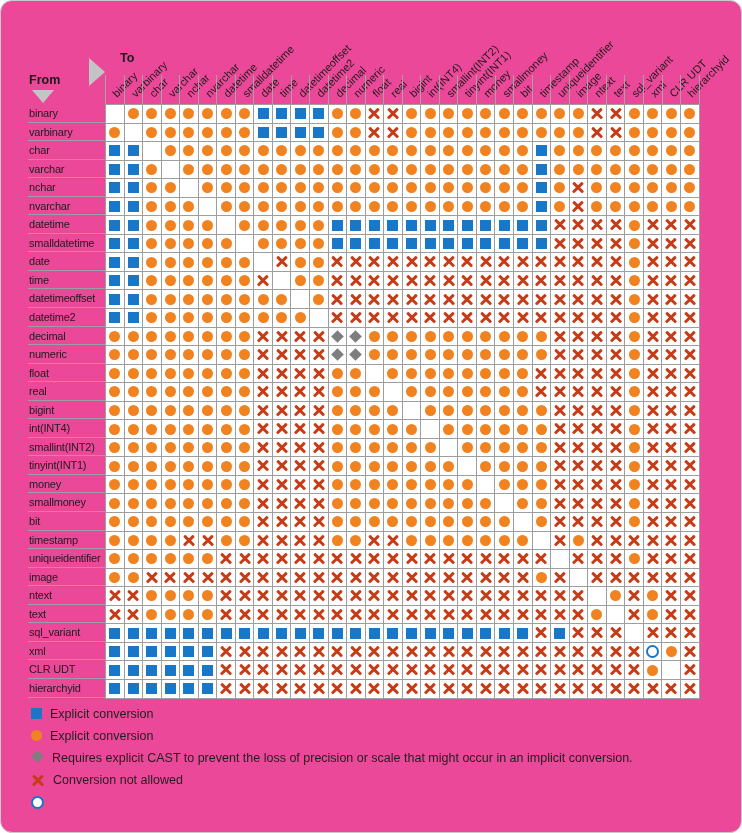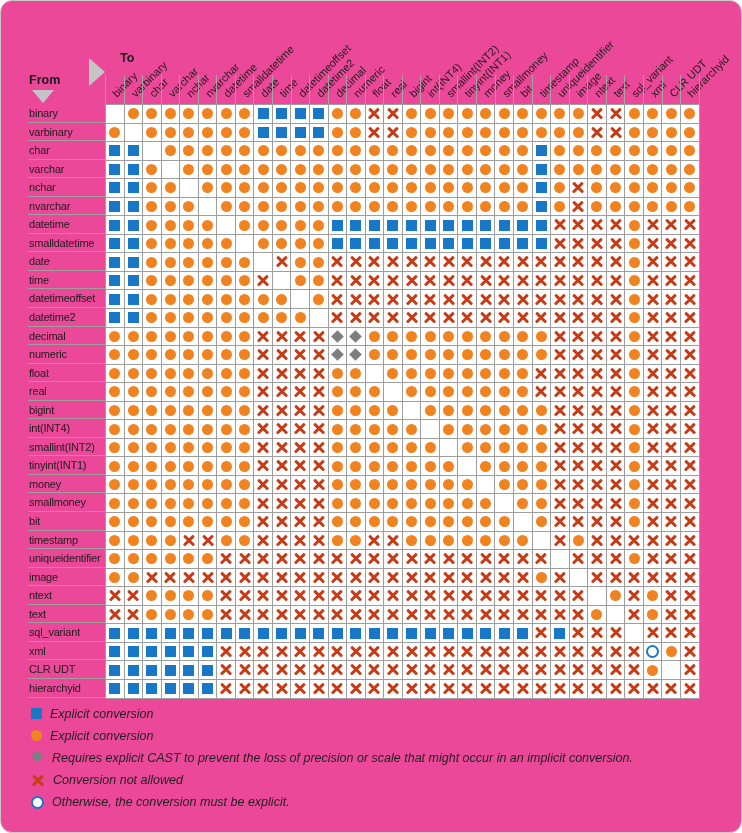--- a/index.html
+++ b/index.html
@@ -34,21 +34,21 @@
   .sym-D{width:9px;height:9px;background:#7E7E80;transform:rotate(45deg);}
   .sym-X{width:14px;height:14px;}
   .sym-X::before,.sym-X::after{content:"";position:absolute;left:0;top:5.3px;width:14px;height:3.4px;background:#C63C17;border-radius:1px;}
   .sym-X::before{transform:rotate(45deg);}
   .sym-X::after{transform:rotate(-45deg);}
   
   #legend{position:absolute;left:30px;top:705px;width:686px;}
   .legend-item{display:flex;align-items:flex-start;margin-bottom:6px;font-size:12.5px;color:#1f1f1f;line-height:16px;}
   .legend-item .sym{flex:0 0 auto;margin-right:8px;margin-top:2px;}
   .legend-item .sym-D{margin-left:2px;margin-right:10px;}
-  .legend-text div{white-space:nowrap;font-style:italic;}
+  .legend-text div{white-space:nowrap;}
 </style>
 </head>
 <body>
 
 <div class="figure">
   <span class="corner-label" id="from-label">From</span>
   <span class="corner-label" id="to-label">To</span>
   <span class="arrow-right"></span>
   <span class="arrow-down"></span>
 
@@ -3194,17 +3194,16 @@
       </div>
       <div class="legend-item">
         <span class="sym sym-X"></span>
         <div class="legend-text">
           <div>Conversion not allowed</div>
         </div>
       </div>
       <div class="legend-item">
         <span class="sym sym-U"></span>
         <div class="legend-text">
-          <div>Otherwise, the conversion must be explicit.</div>
         </div>
       </div>
     </div>
 </div>
 
 </body></html>

